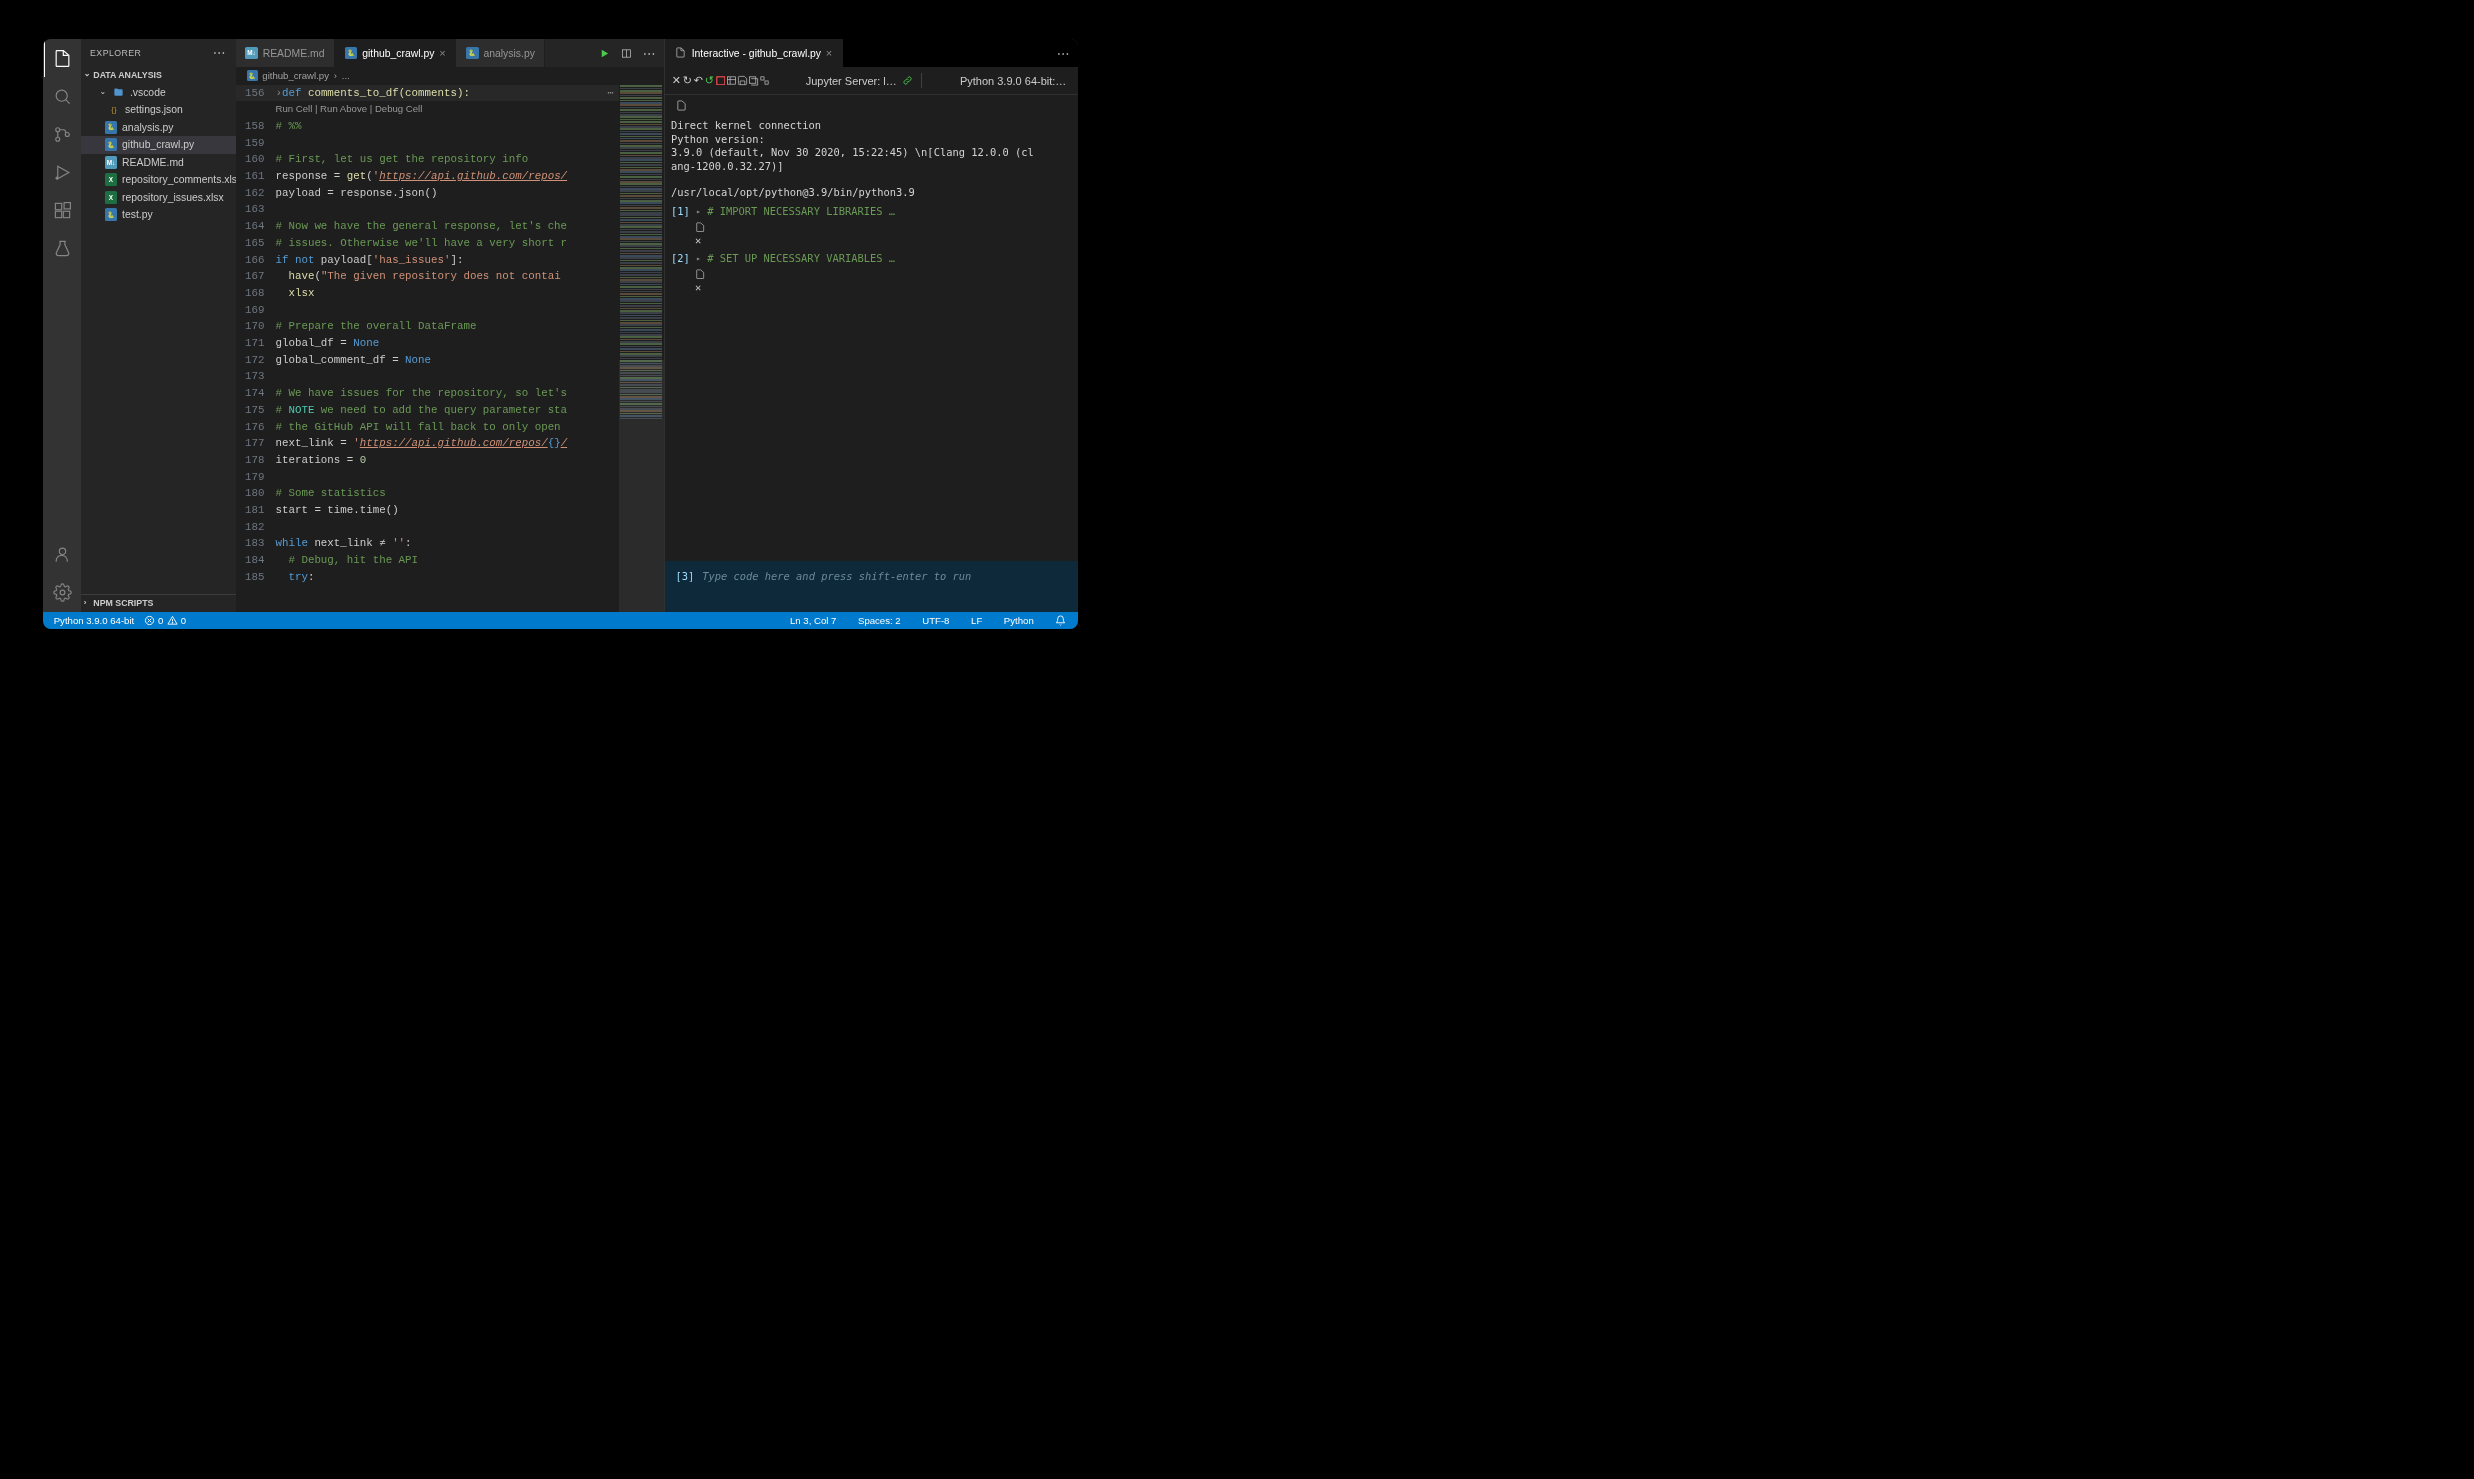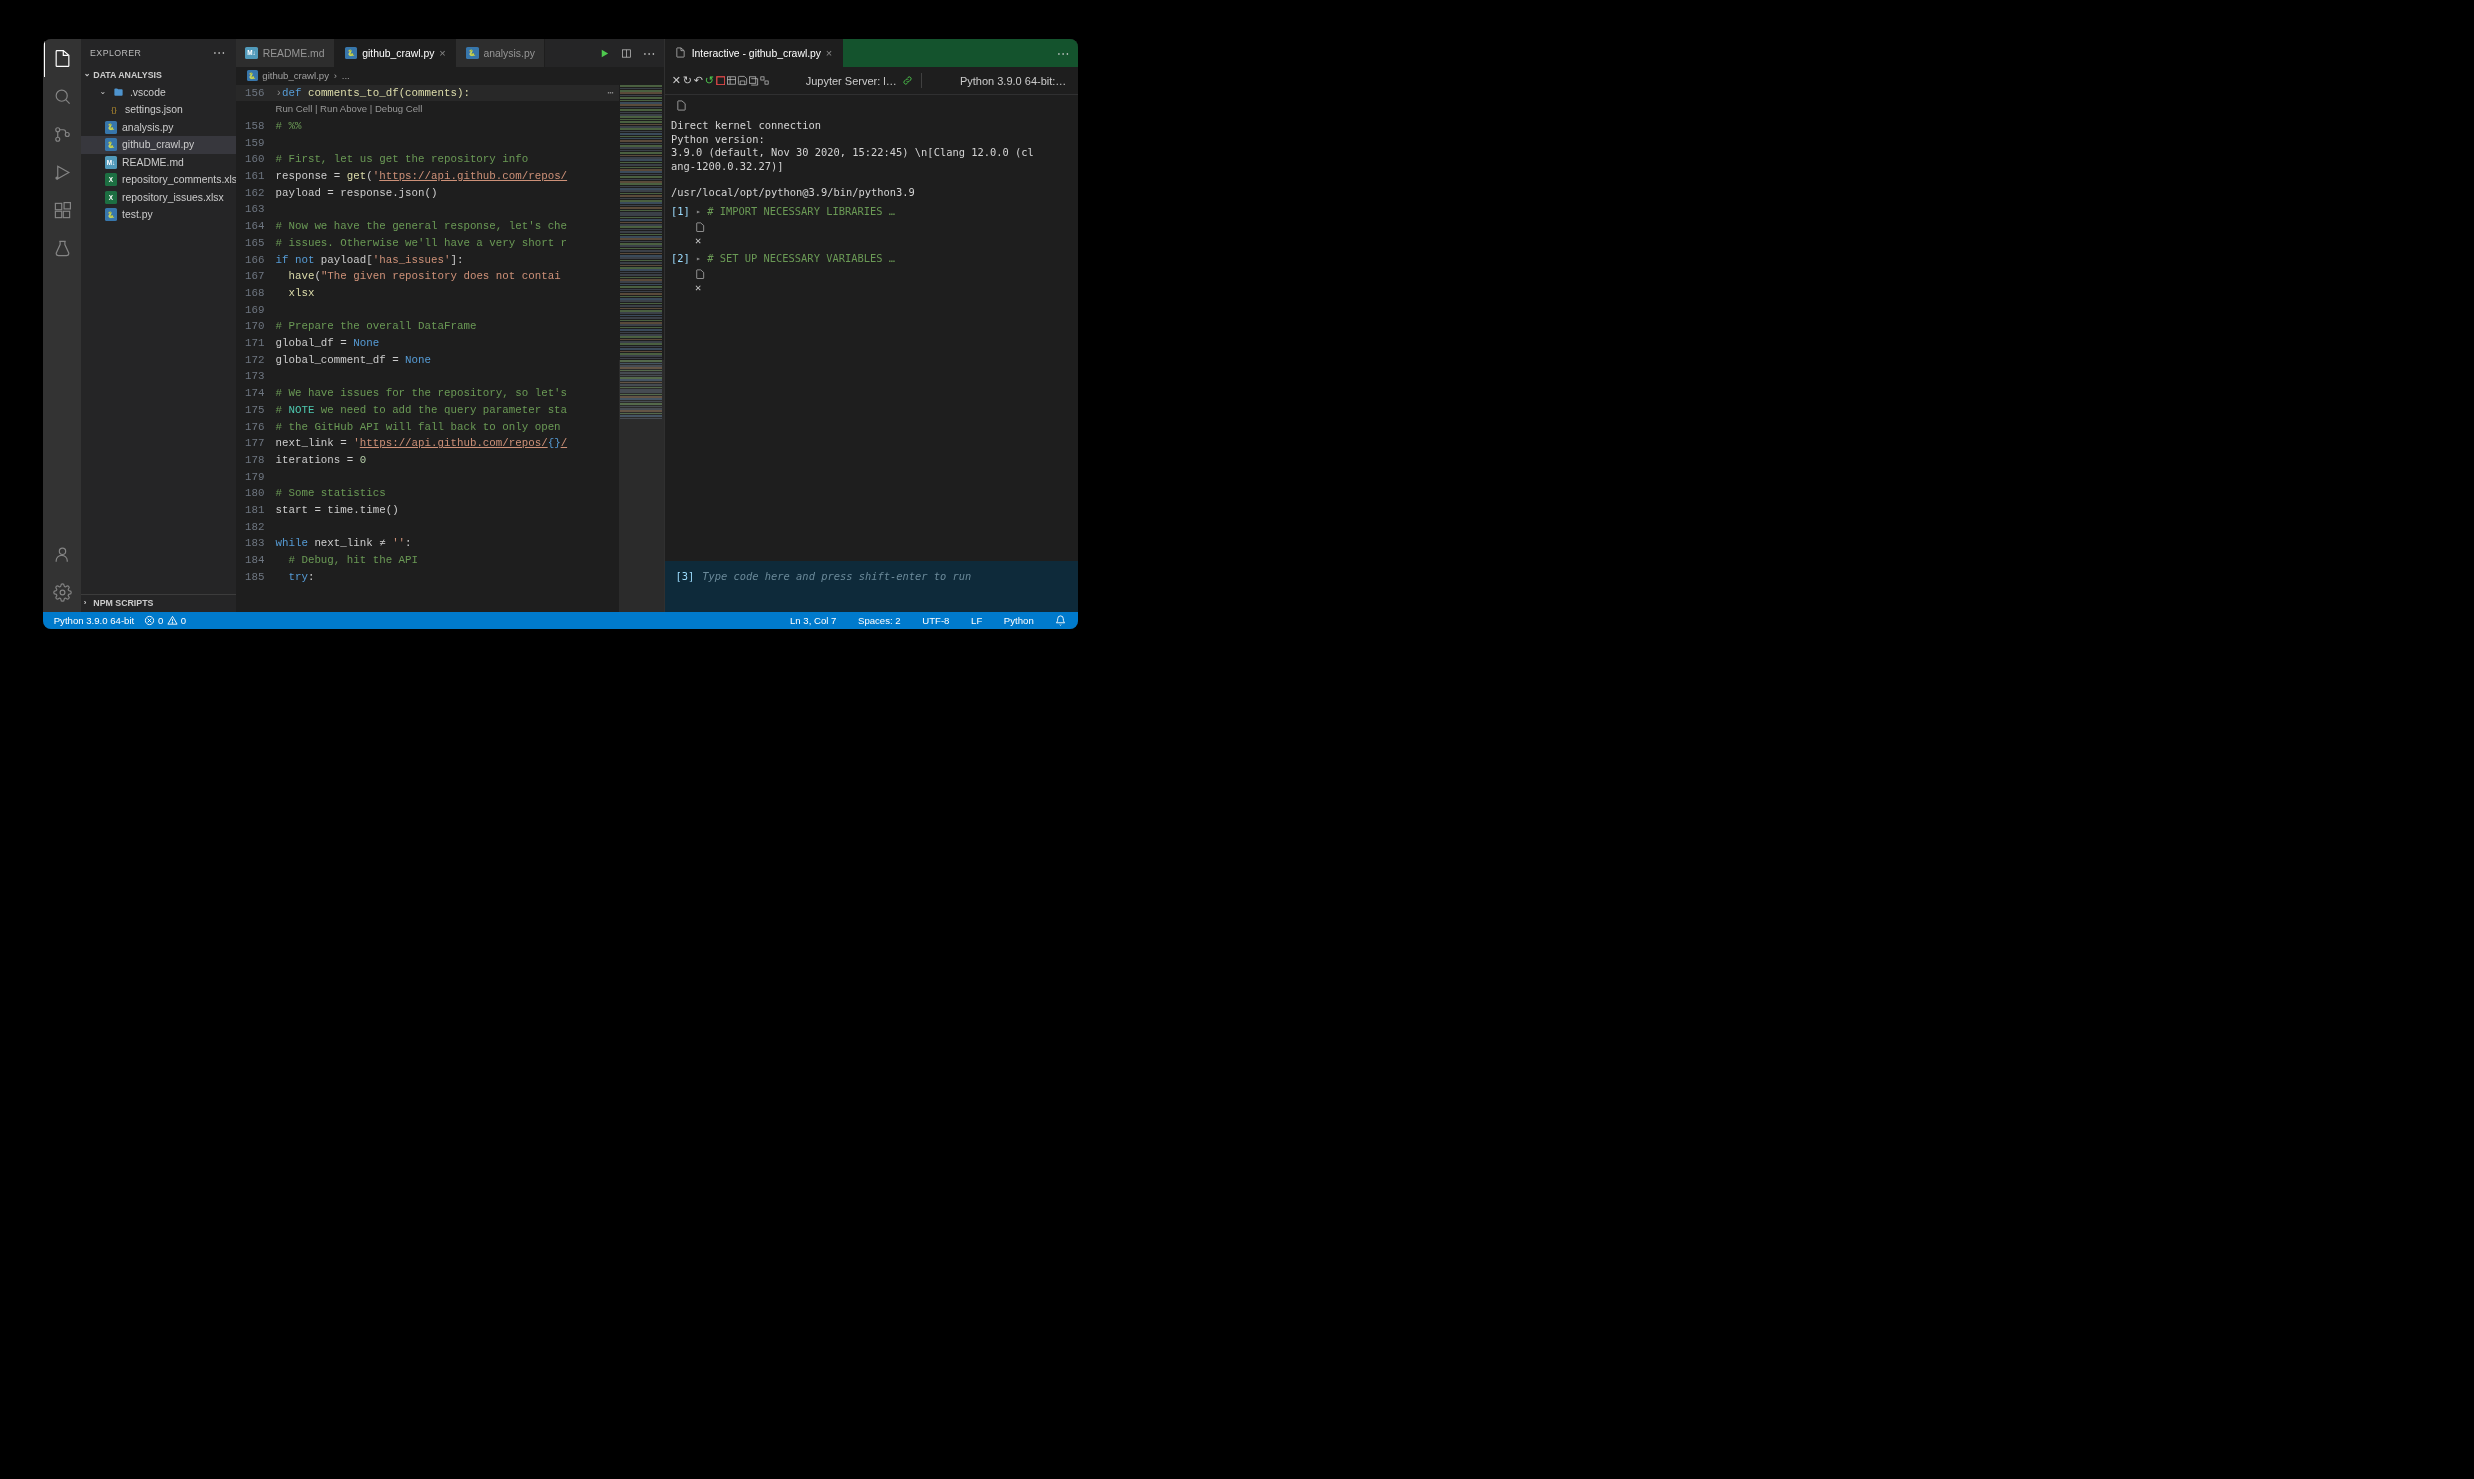--- a/index.html
+++ b/index.html
@@ -232,33 +232,33 @@
   padding-left: 0;
   font-family: -apple-system, sans-serif;
 }
 .def-row { background: rgba(100,100,100,0.15); }
 
 .tok-kw { color: #569cd6; }
 .tok-fn { color: #dcdcaa; }
 .tok-str { color: #ce9178; }
 .tok-com { color: #6a9955; }
 .tok-const { color: #569cd6; }
-.tok-link { color: #ce9178; text-decoration: underline; }
+.tok-link { color: #ce9178; text-decoration: underline; font-style: italic; }
 .tok-hl { color: #4ec9b0; }
 .right-pane {
   width: 414px;
   display: flex;
   flex-direction: column;
   background: #1e1e1e;
   border-left: 0.8px solid #303030;
   flex-shrink: 0;
 }
 .right-tabs {
   height: 28px;
-  background: #14532d;
+  background: #000000;
   display: flex;
   align-items: stretch;
 }
 .interactive-toolbar {
   height: 28px;
   display: flex;
   align-items: center;
   padding: 0 6.4px;
   flex-shrink: 0;
   border-bottom: 0.8px solid #303031;

